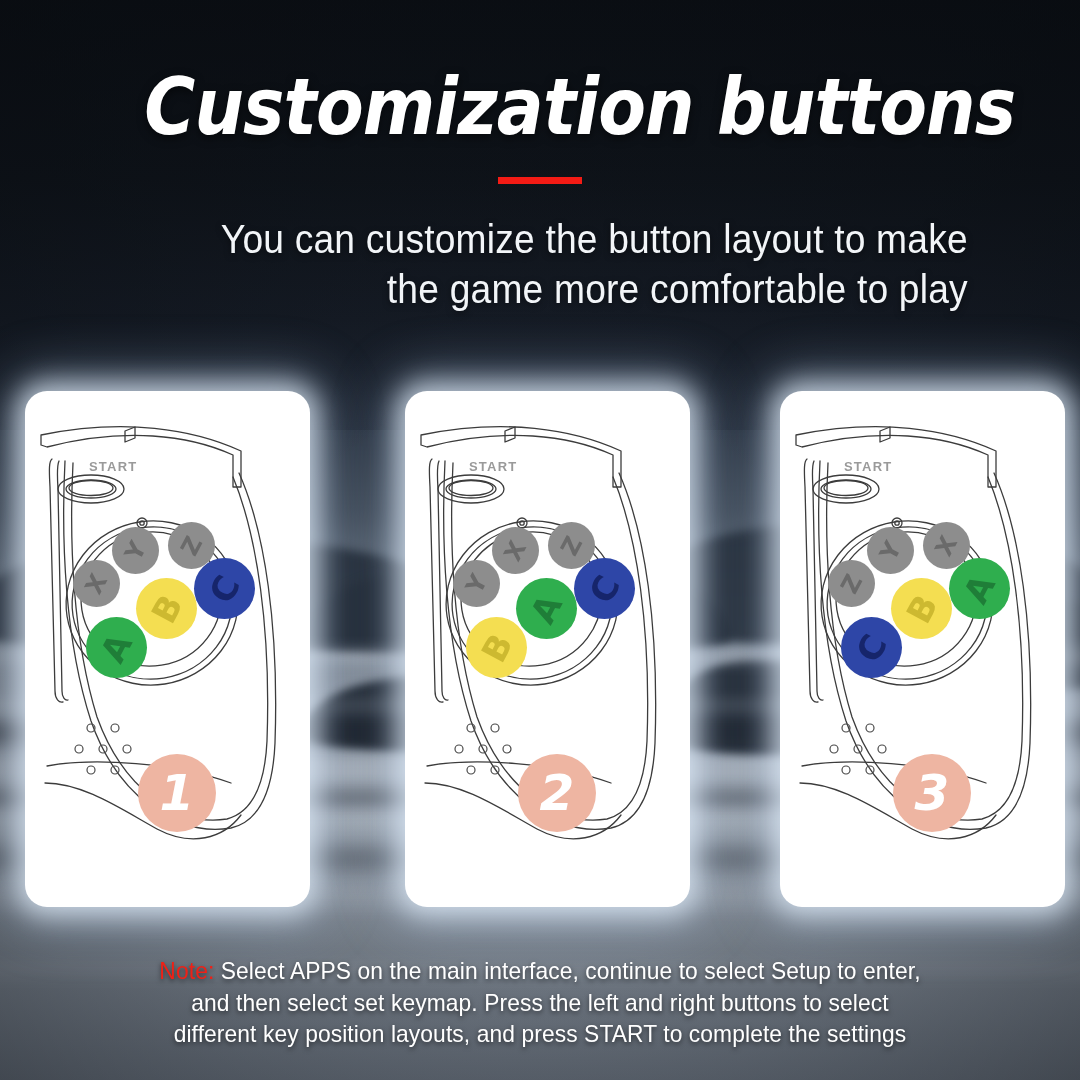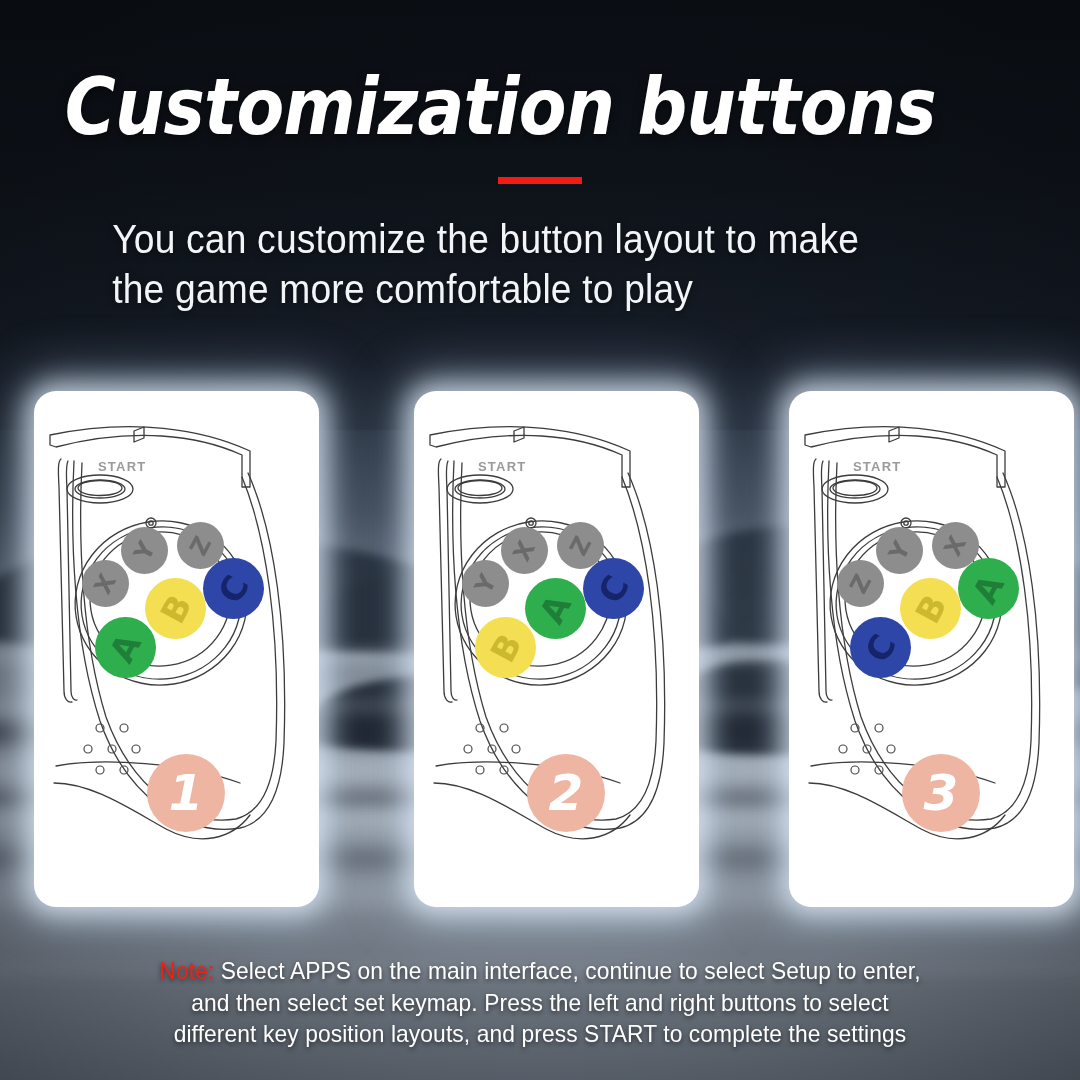--- a/index.html
+++ b/index.html
@@ -58,21 +58,21 @@
   }
   .d1 { top:722px; height:22px; }
   .d2 { top:790px; height:16px; opacity:.7; }
   .d3 { top:846px; height:24px; opacity:.55; }
   .vig {
     position:absolute; inset:0;
     background:radial-gradient(ellipse 85% 70% at 50% 58%,rgba(0,0,0,0) 30%,rgba(6,9,13,.55) 100%);
   }
 
   
-  #header { position:absolute; left:0; top:0; width:1080px; z-index:5; text-align:left; }
+  #header { position:absolute; left:0; top:0; width:1080px; z-index:5; text-align:right; }
   #title {
     margin-top:66px;
     font-family:"DejaVu Sans", sans-serif;
     font-size:79px; font-weight:bold; font-style:italic;
     color:#ffffff; letter-spacing:-1px;
     transform:scaleX(.88); transform-origin:50% 50%;
     text-shadow:0 3px 10px rgba(0,0,0,.55);
     line-height:1.05;
     white-space:nowrap;
   }
@@ -82,21 +82,21 @@
   }
   #subtitle {
     margin:30px auto 0; width:920px;
     font-size:40px; font-weight:400; color:#f2f5f8;
     line-height:1.26; letter-spacing:.2px;
     transform:scaleX(.93);
     text-shadow:0 2px 7px rgba(0,0,0,.5);
   }
 
   
-  #cards { position:absolute; top:391px; left:9px; width:920px; height:522px; z-index:4;padding-left:40px; }
+  #cards { position:absolute; top:391px; left:0; width:920px; height:522px; z-index:4;padding-left:40px; }
   .card {
     position:absolute; top:0; width:285px; height:516px;
     background:#ffffff; border-radius:22px;
     box-shadow:0 0 26px 9px rgba(226,238,250,.75),
                0 0 52px 20px rgba(170,195,225,.35);
     overflow:hidden;
   }
   .card.c1 { left:25px; }
   .card.c2 { left:405px; }
   .card.c3 { left:780px; }

